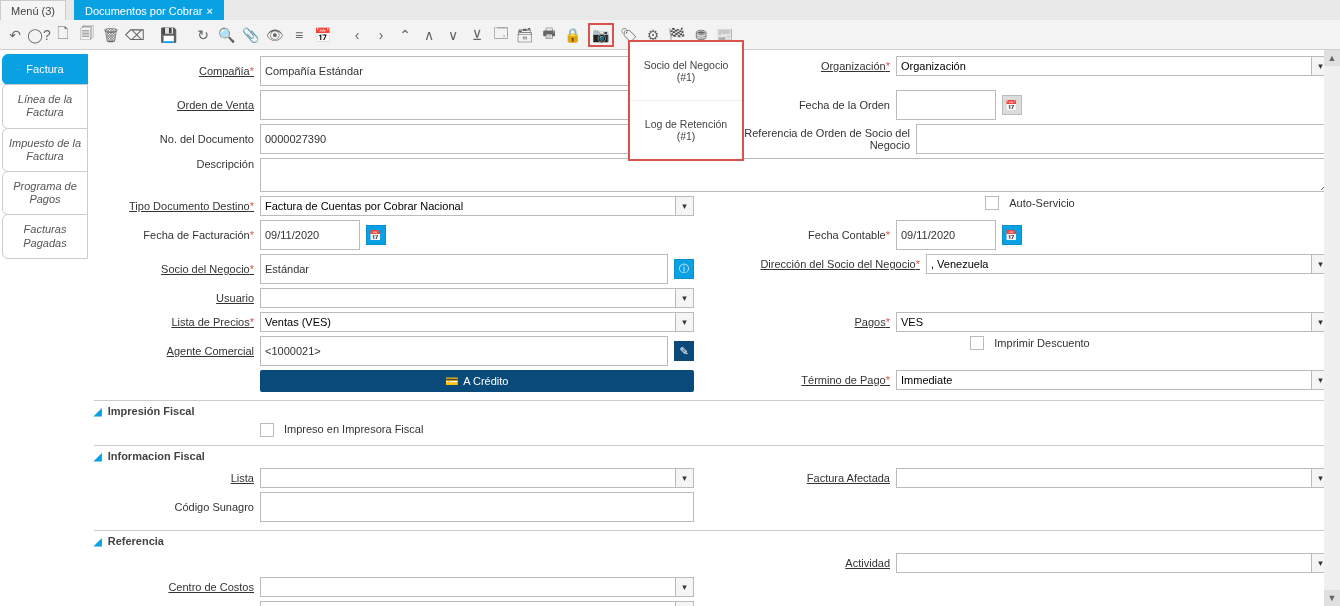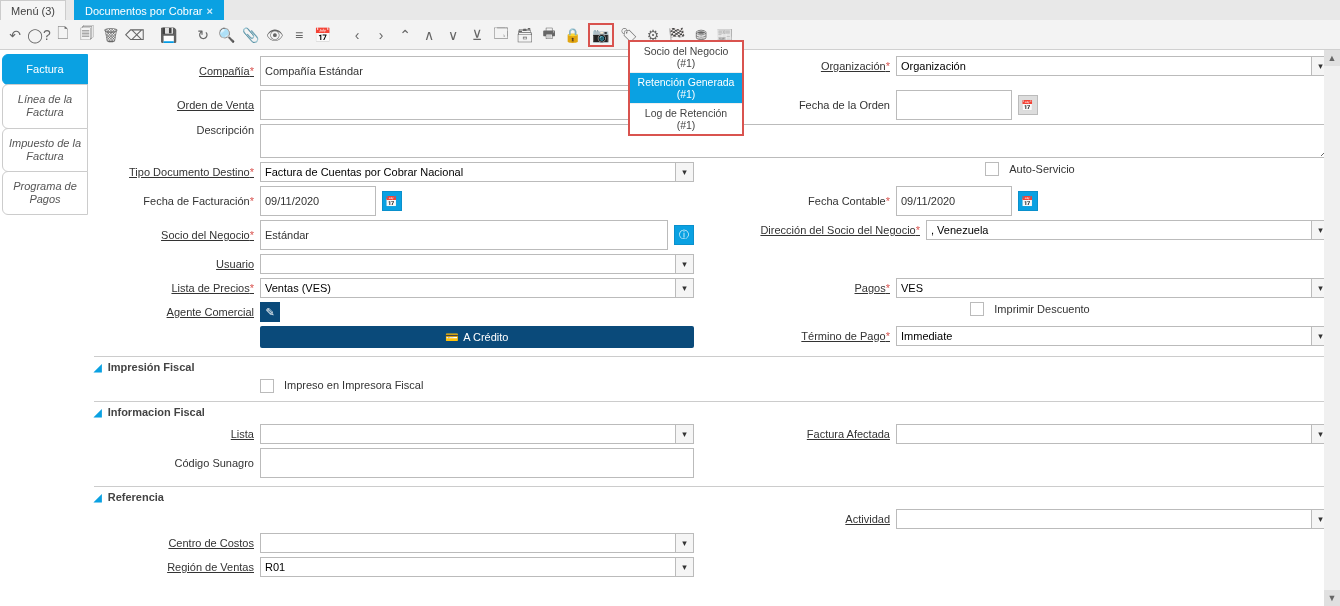--- a/index.html
+++ b/index.html
@@ -17,32 +17,32 @@
   .sidebar-tab { border: 1px solid #ccc; border-radius: 6px 0 0 6px; padding: 8px 4px; text-align: center; font-size:11px; font-style: italic; color:#555; margin-bottom: -1px; background:#fff; cursor:pointer; line-height:1.2; }
   .sidebar-tab.active { background: #0aa1e2; color:#fff; font-style:normal; border-color:#0aa1e2; }
   .main { flex: 1; overflow-y: scroll; padding: 6px 10px 20px 6px; }
   .row { display:flex; align-items:flex-start; margin-bottom: 4px; gap:6px; }
   .half { display:flex; align-items:center; gap:6px; width: 600px; }
   .half.right { width: 600px; margin-left: auto; }
   .lbl { width: 160px; text-align: right; font-size: 11px; color:#333; text-decoration: underline; white-space: normal; line-height:1.1; }
   .lbl.nolink { text-decoration: none; }
   .req { color: #d9534f; }
   .fld { flex:1; height:20px; border:1px solid #bbb; padding:14px 4px; font-size:11px; background:#fff; color:#333; }
-  .fld.date { width:116px; flex:none; }
+  .fld.date { width:100px; flex:none; }
   .btn-cal { width:20px; height:20px; background:#0aa1e2; color:#fff; font-size:10px; display:flex; align-items:center; justify-content:center; border:1px solid #0a90cc; cursor:pointer; }
   .btn-grey { width:20px; height:20px; background:#ddd; border:1px solid #bbb; font-size:10px; display:flex; align-items:center; justify-content:center; cursor:pointer; }
   .dropdown { flex:1; display:flex; }
   .dropdown input { flex:1; height:20px; border:1px solid #bbb; padding:2px 4px; font-size:11px; }
   .dropdown .dd { width:18px; height:20px; border:1px solid #bbb; border-left:none; background:#f5f5f5; display:flex; align-items:center; justify-content:center; font-size:9px; cursor:pointer; }
   .big-btn { background:#0a4a7a; color:#fff; border:none; height:22px; display:flex; align-items:center; justify-content:center; gap:4px; font-size:11px; cursor:pointer; border-radius:2px; }
   .checkbox { width:14px; height:14px; border:1px solid #bbb; display:inline-block; vertical-align:middle; margin-right:4px; }
   .section-head { display:flex; align-items:center; gap:6px; font-weight:bold; color:#444; font-size:11px; border-top:1px solid #ccc; padding-top:4px; margin-top:8px; margin-bottom:6px; }
   .section-head .tri { color:#0aa1e2; font-size:10px; }
   .dropdown-menu { position:absolute; left:628px; top:40px; width:116px; border:2px solid #d9534f; background:#fff; z-index:50; }
-  .dropdown-menu .mi { padding:3px 6px; font-size:10.5px; text-align:center; color:#444; cursor:pointer; border-bottom:1px solid #eee; }
+  .dropdown-menu .mi { padding:17px 6px; font-size:10.5px; text-align:center; color:#444; cursor:pointer; border-bottom:1px solid #eee; }
   .dropdown-menu .mi.sel { background:#0aa1e2; color:#fff; }
   .dropdown-menu .mi:last-child { border-bottom:none; }
   .sbtn { width:20px; height:20px; background:#0a4a7a; color:#fff; font-size:11px; display:flex; align-items:center; justify-content:center; border:none; cursor:pointer; }
   .scrollbar-fake { position:absolute; right:0; top:50px; bottom:0; width:16px; background:#f0f0f0; }
   .scrollbar-fake .arrow { height:16px; background:#e0e0e0; display:flex; align-items:center; justify-content:center; font-size:9px; color:#666; }
   .scrollbar-fake .track { position:absolute; top:16px; bottom:16px; left:0; right:0; }
 </style>
 </head>
 <body>
 
@@ -88,31 +88,31 @@
   </span>
   <span class="ticon">🏷</span>
   <span class="ticon">⚙</span>
   <span class="ticon">🏁</span>
   <span class="ticon">⛃</span>
   <span class="ticon">📰</span>
 </div>
 
 <div class="dropdown-menu">
   <div class="mi">Socio del Negocio (#1)</div>
-  <div class="mi sel">Retención Generada (#1)</div>
   <div class="mi">Log de Retención (#1)</div>
 </div>
 
 <div class="content-wrap">
 
   <div class="sidebar">
     <div class="sidebar-tab active">Factura</div>
     <div class="sidebar-tab">Línea de la Factura</div>
     <div class="sidebar-tab">Impuesto de la Factura</div>
     <div class="sidebar-tab">Programa de Pagos</div>
+    <div class="sidebar-tab">Facturas Pagadas</div>
   </div>
 
   <div class="main">
 
     <div class="row">
       <div class="half">
         <span class="lbl"><span>Compañía</span><span class="req">*</span></span>
         <input class="fld" value="Compañía Estándar" style="">
       </div>
       <div class="half right">
@@ -130,20 +130,30 @@
         <input class="fld" style="">
         <span class="sbtn">▸</span>
       </div>
       <div class="half right">
         <span class="lbl nolink">Fecha de la Orden</span>
         <input class="fld date" style="">
         <span class="btn-grey">📅</span>
       </div>
     </div>
 
+    <div class="row">
+      <div class="half">
+        <span class="lbl nolink">No. del Documento</span>
+        <input class="fld" value="0000027390" style="">
+      </div>
+      <div class="half right">
+        <span class="lbl nolink" style="width:180px">Referencia de Orden de Socio del Negocio</span>
+        <input class="fld" style="">
+      </div>
+    </div>
 
     <div class="row">
       <span class="lbl nolink">Descripción</span>
       <textarea class="fld" style="height: 34px; flex: 1 1 0%;"></textarea>
     </div>
 
     <div class="row">
       <div class="half">
         <span class="lbl"><span>Tipo Documento Destino</span><span class="req">*</span></span>
         <div class="dropdown">
@@ -208,20 +218,21 @@
         <div class="dropdown">
             <input value="VES" style="">
             <span class="dd">▾</span>
           </div>
       </div>
     </div>
 
     <div class="row">
       <div class="half">
         <span class="lbl">Agente Comercial</span>
+        <input class="fld" value="&lt;1000021&gt;" style="">
         <span class="sbtn">✎</span>
       </div>
       <div class="half right" style="justify-content:center">
         <span class="checkbox"></span>
         <span>Imprimir Descuento</span>
       </div>
     </div>
 
     <div class="row">
       <div class="half">

